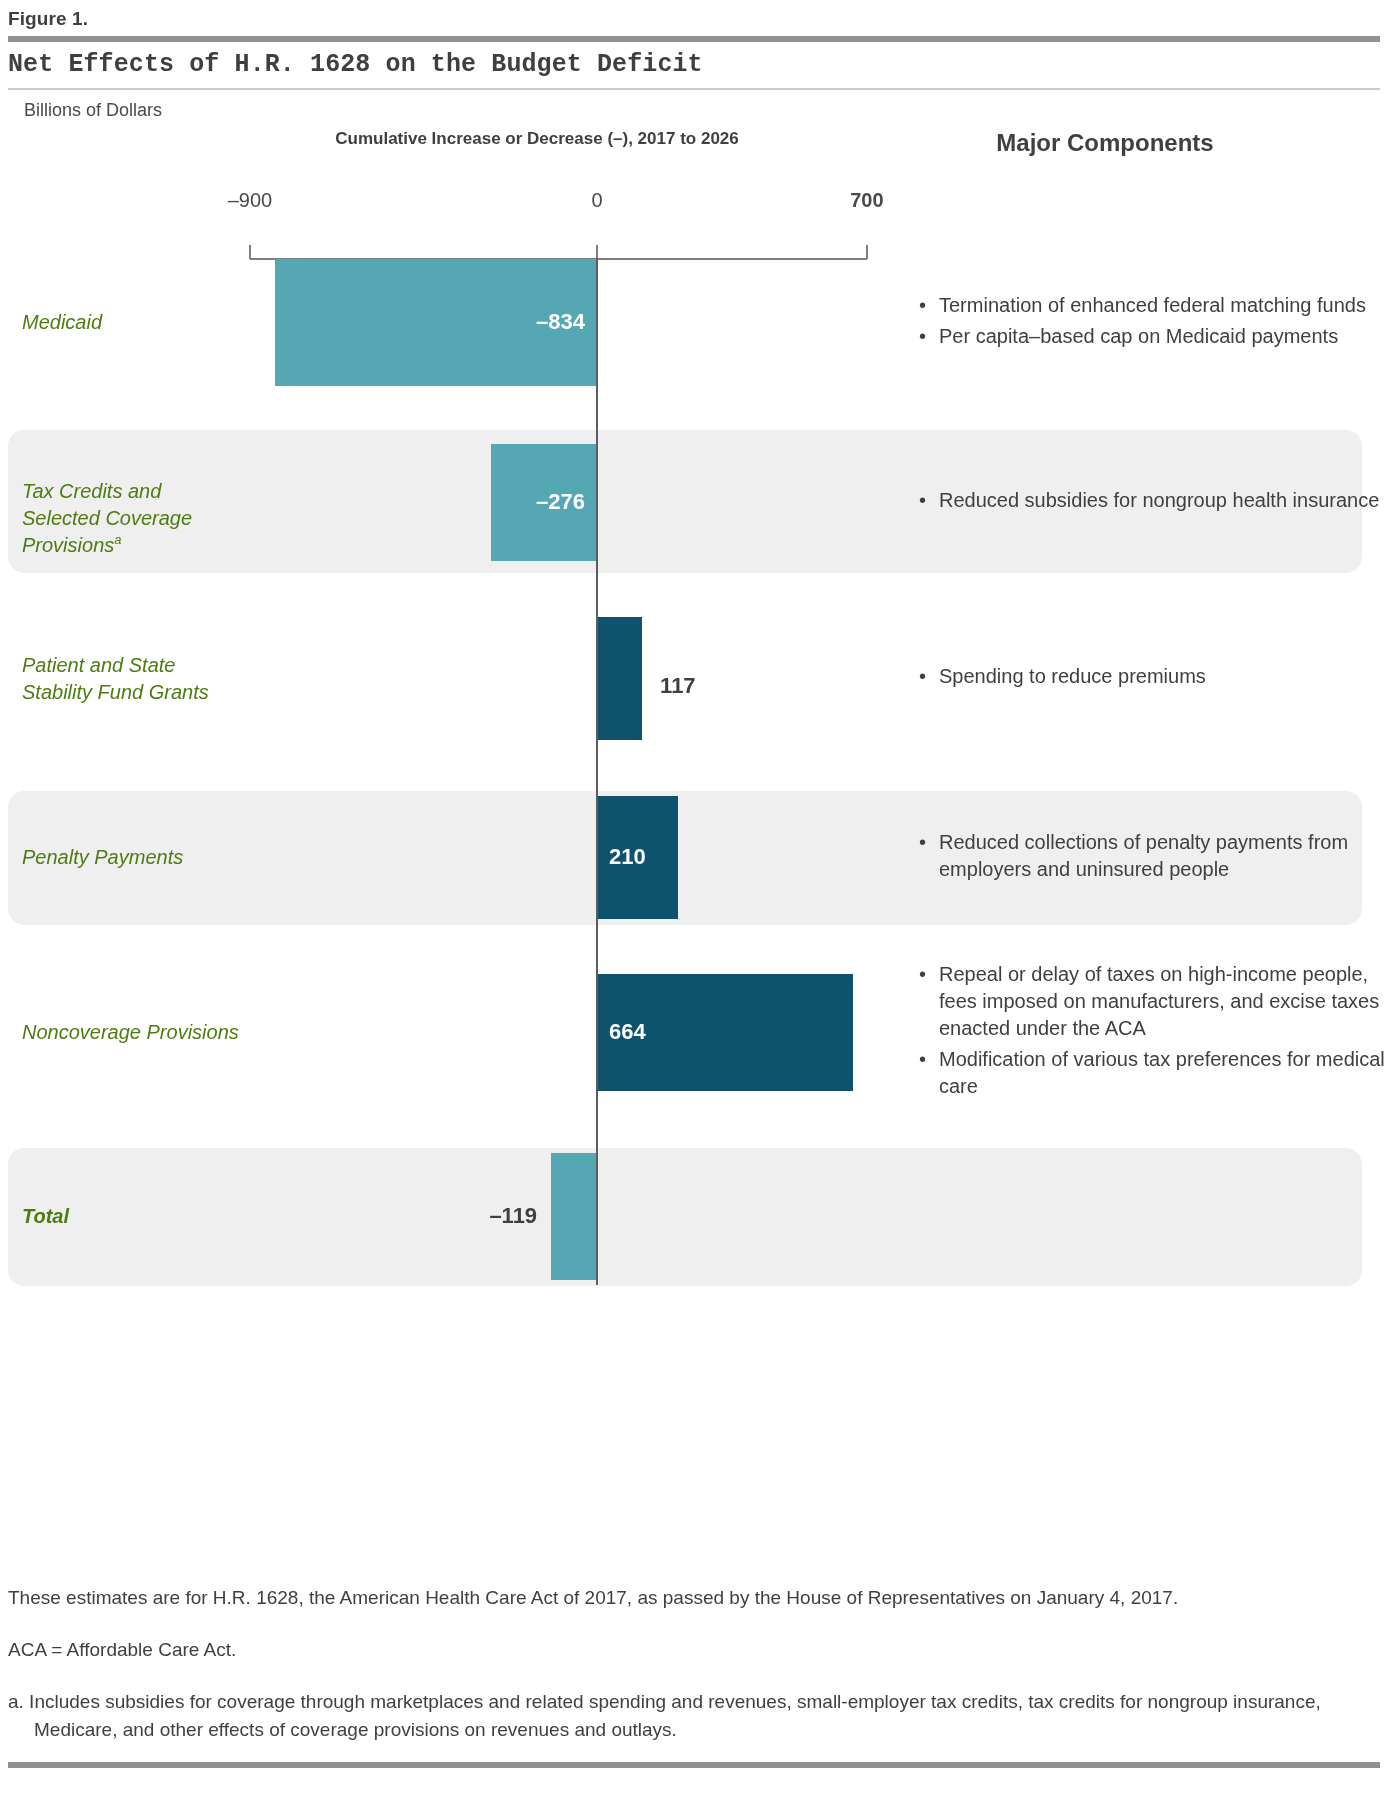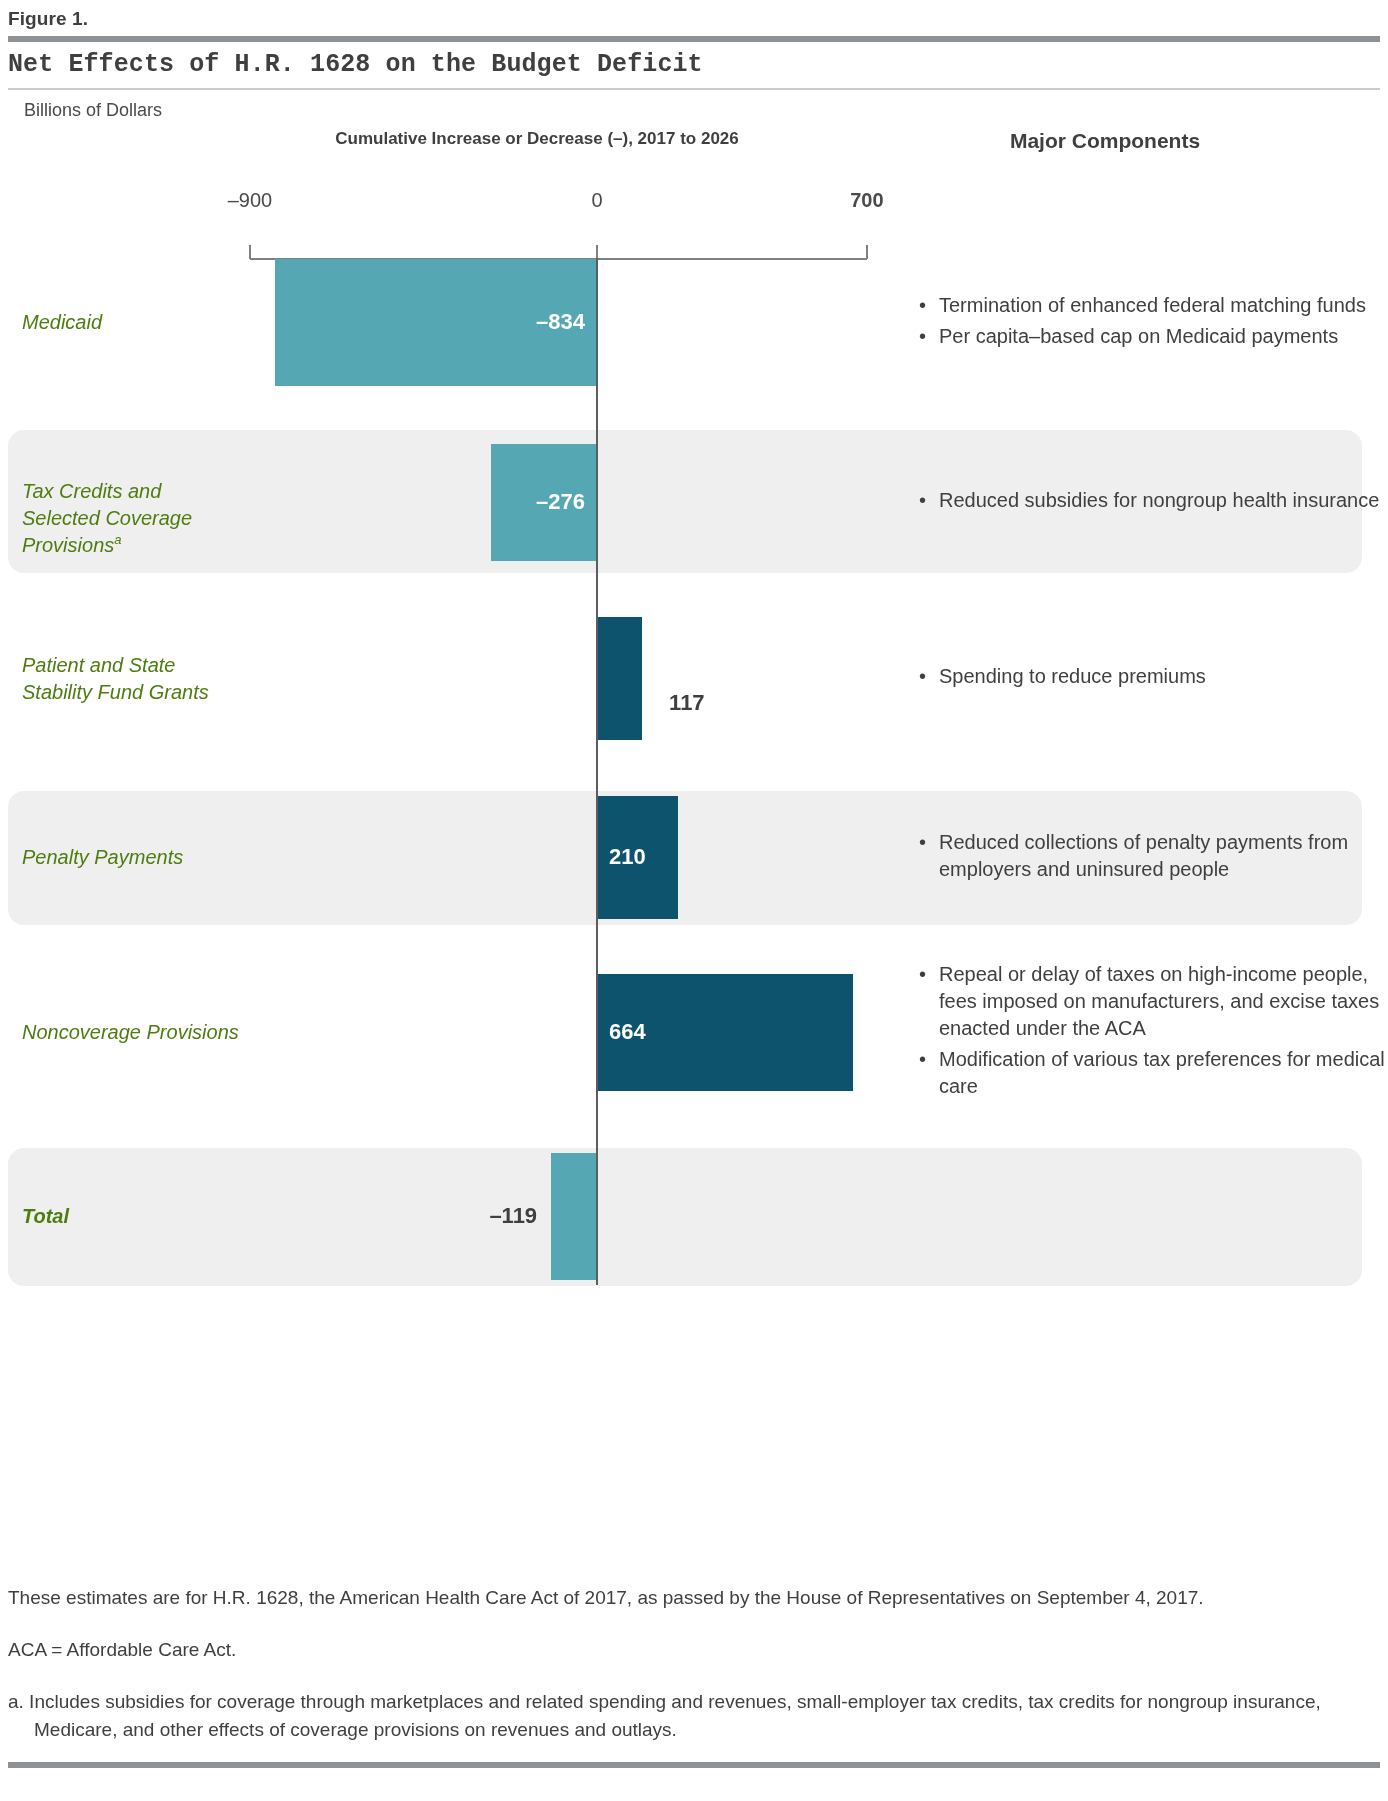--- a/index.html
+++ b/index.html
@@ -31,21 +31,21 @@
     position:absolute;left:8px;top:100px;font-size:18px;color:#4a4a4a;margin-left:16px;
   }
 
   
   .col-head-chart{
     position:absolute;top:129px;left:157px;width:760px;text-align:center;
     font-size:17px;font-weight:bold;color:#3f3f3f;
   }
   .col-head-components{
     position:absolute;top:129px;left:905px;width:400px;text-align:center;
-    font-size:21px;font-weight:bold;color:#3f3f3f;
+    font-size:24px;font-weight:bold;color:#3f3f3f;
   }
 
   
   .axis-label{
     position:absolute;top:189px;font-size:20px;color:#4a4a4a;
     transform:translateX(-50%);white-space:nowrap;
   }
   .axis-line{
     position:absolute;top:258px;height:2px;background:#7d7f82;
   }
@@ -142,21 +142,21 @@
       <div class="bar neg" style="left: 490.574px; width: 106.426px; top: 444px; height: 117px;"></div>
       <div class="bar-value inside" style="top: 488.5px; left: 585px; transform: translateX(-100%);">–276</div>
       <div class="components" style="top: 487px;">
         <div class="bullet-item"><span class="dot">•</span><span>Reduced subsidies for nongroup health insurance</span></div>
       </div>
       <div class="row-label" style="top: 651.5px;">
         <div>Patient and State</div>
         <div>Stability Fund Grants</div>
       </div>
       <div class="bar pos" style="left: 597px; width: 45.1152px; top: 617px; height: 123px;"></div>
-      <div class="bar-value outside" style="top: 690px; left: 660.115px; margin-left: 9px;">117</div>
+      <div class="bar-value outside" style="top: 673px; left: 660.115px;">117</div>
       <div class="components" style="top: 663px;">
         <div class="bullet-item"><span class="dot">•</span><span>Spending to reduce premiums</span></div>
       </div>
       <div class="row-label" style="top: 844px;">
         <div>Penalty Payments</div>
       </div>
       <div class="bar pos" style="left: 597px; width: 80.976px; top: 796px; height: 123px;"></div>
       <div class="bar-value inside" style="top: 843.5px; left: 609px;">210</div>
       <div class="components" style="top: 828.5px;">
         <div class="bullet-item"><span class="dot">•</span><span>Reduced collections of penalty payments from employers and uninsured people</span></div>
@@ -173,18 +173,18 @@
       <div class="row-label bold" style="top: 1203px;">
         <div>Total</div>
       </div>
       <div class="bar neg" style="left: 551.114px; width: 45.8864px; top: 1153px; height: 127px;"></div>
       <div class="bar-value outside" style="top: 1202.5px; left: 537.114px; transform: translateX(-100%);">–119</div>
     </div>
   <div id="zero-layer">
       <div class="zeroline" style="left: 596px; top: 258px; height: 1027px;"></div>
     </div>
 
-  <div class="note" style="top:1584px;">These estimates are for H.R. 1628, the American Health Care Act of 2017, as passed by the House of Representatives on September 4, 2017.</div>
+  <div class="note" style="top:1584px;">These estimates are for H.R. 1628, the American Health Care Act of 2017, as passed by the House of Representatives on January 4, 2017.</div>
   <div class="note" style="top:1636px;">ACA = Affordable Care Act.</div>
   <div class="note note-hanging" style="top:1688px;">a.  Includes subsidies for coverage through marketplaces and related spending and revenues, small-employer tax credits, tax credits for nongroup insurance, Medicare, and other effects of coverage provisions on revenues and outlays.</div>
   <div class="rule-bottom" style="top:1762px;"></div>
 
 </div>
 
 </body></html>

